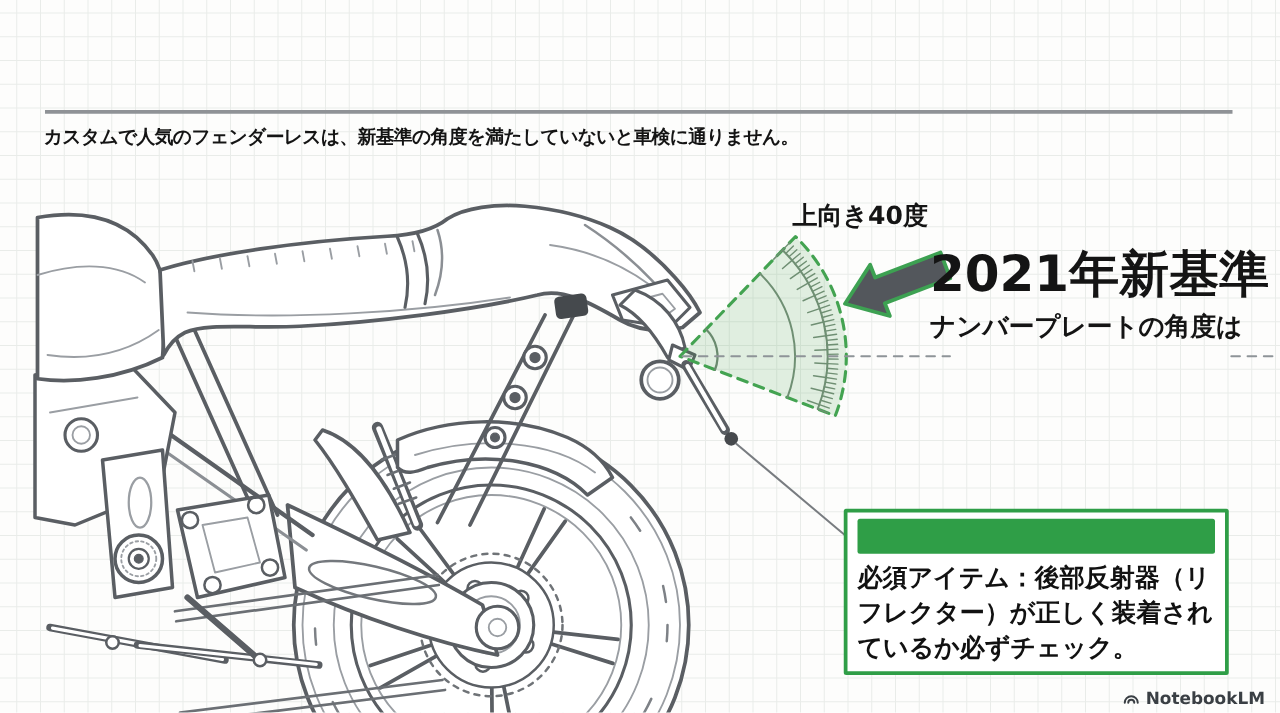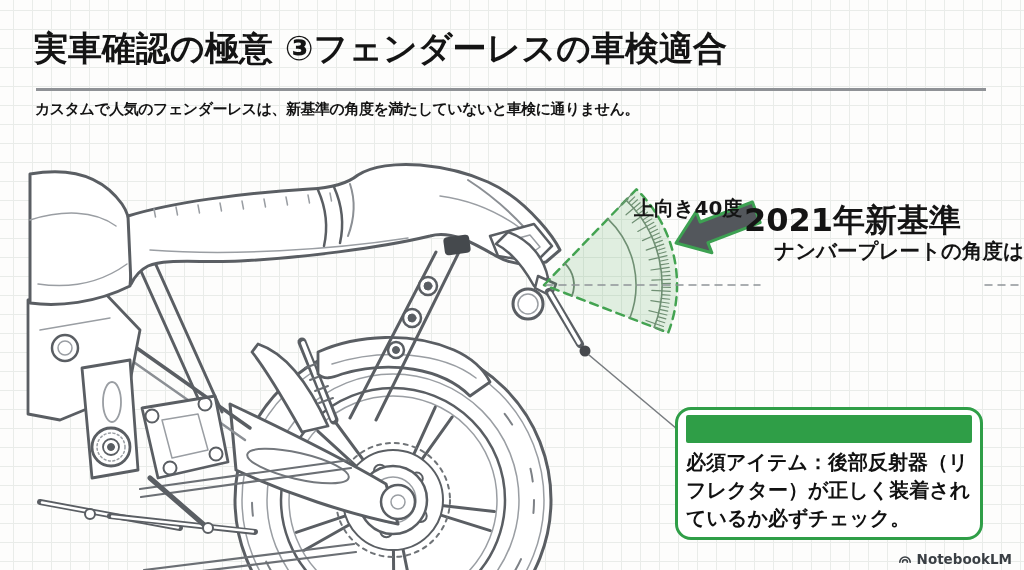--- a/index.html
+++ b/index.html
@@ -7,29 +7,29 @@
   .page{position:relative;width:1024px;height:570px;overflow:hidden;
     background-color:#fdfdfc;
     background-image:linear-gradient(#e9ece9 1px,transparent 1px),
                      linear-gradient(90deg,#e9ece9 1px,transparent 1px);
     background-size:19px 19px;background-position:-6px -9px;}
   .art{position:absolute;left:0;top:0;z-index:1;}
   .txt{position:absolute;z-index:2;color:#141414;}
   .title{left:34px;top:26px;font-size:34px;font-weight:900;letter-spacing:0;margin:0;white-space:nowrap;}
   .rule{position:absolute;left:36px;top:88px;width:950px;height:3px;background:#8f9296;z-index:2;}
   .subtitle{left:35px;top:100px;font-size:15px;font-weight:800;letter-spacing:-0.5px;white-space:nowrap;}
-  .angle-label{font-size:20px;font-weight:800;white-space:nowrap;margin-top:36px;}
+  .angle-label{font-size:20px;font-weight:800;white-space:nowrap;}
   .upper-label{left:634px;top:159px;}
   .lower-label{left:650px;top:344px;}
   .annotation{left:744px;top:203px;width:280px;}
-  .ann-heading{font-size:32px;font-weight:900;line-height:34px;white-space:nowrap;}
-  .ann-lines{margin-top:0;text-align:right;}
+  .ann-heading{font-size:40px;font-weight:900;line-height:34px;white-space:nowrap;}
+  .ann-lines{margin-top:10px;}
   .ann-line{font-size:20.5px;font-weight:800;line-height:28.6px;white-space:nowrap;}
   .callout{position:absolute;left:675px;top:407px;width:308px;height:133px;z-index:2;
-    box-sizing:border-box;background:#fff;border:3px solid #2f9e47;border-radius:16px;
+    box-sizing:border-box;background:#fff;border:3px solid #2f9e47;border-radius:2px;
     padding:5px 8px;}
   .callout-bar{height:28px;background:#2f9e47;border-radius:2px;}
   .callout-text{margin-top:5px;font-size:20px;font-weight:800;line-height:28.2px;
     letter-spacing:0;color:#111;}
   .footer{position:absolute;right:12px;bottom:3px;z-index:2;display:flex;align-items:center;gap:4px;
     color:#3a3f44;font-size:13.5px;font-weight:700;}
 </style>
 </head>
 <body>
 
@@ -241,21 +241,20 @@
           <line x1="654.1846168651346" y1="327.2297313072614" x2="662.1216443511825" y2="330.2717034776997" stroke="#6f8f73" stroke-width="1.1"></line>
         </g>
       <path d="M564.8,263.4 A30,30 0 0 1 572,295.8" stroke="#6a8a6e" stroke-width="1.8"></path>
       <path d="M546,285 H760" stroke="#8e9498" stroke-width="1.5" stroke-dasharray="7 6"></path>
       <path d="M985,285 H1023" stroke="#8e9498" stroke-width="1.5" stroke-dasharray="7 6"></path>
     </g>
 
     <polygon points="676,243 711.9,252.8 707.9,242.6 760.2,222.6 752.4,202 700.1,222 696.1,211.8" fill="#53575c" stroke="#3da152" stroke-width="3"></polygon>
   </svg>
 
-  <h1 class="txt title">実車確認の極意 ③フェンダーレスの車検適合</h1>
   <div class="rule"></div>
   <div class="txt subtitle">カスタムで人気のフェンダーレスは、新基準の角度を満たしていないと車検に通りません。</div>
 
   <div class="txt angle-label upper-label">上向き40度</div>
 
   <div class="txt annotation">
     <div class="ann-heading">2021年新基準</div>
     <div class="ann-lines">
       <div class="ann-line">ナンバープレートの角度は</div>
     </div>

